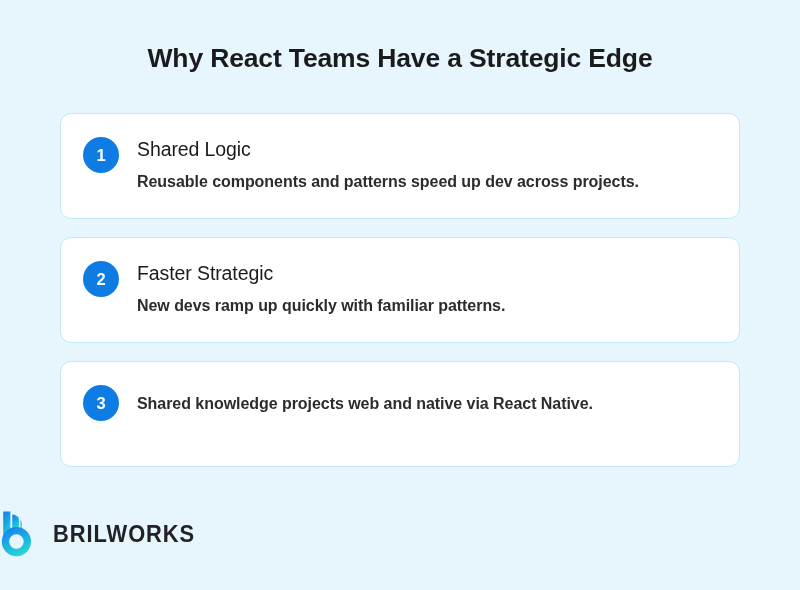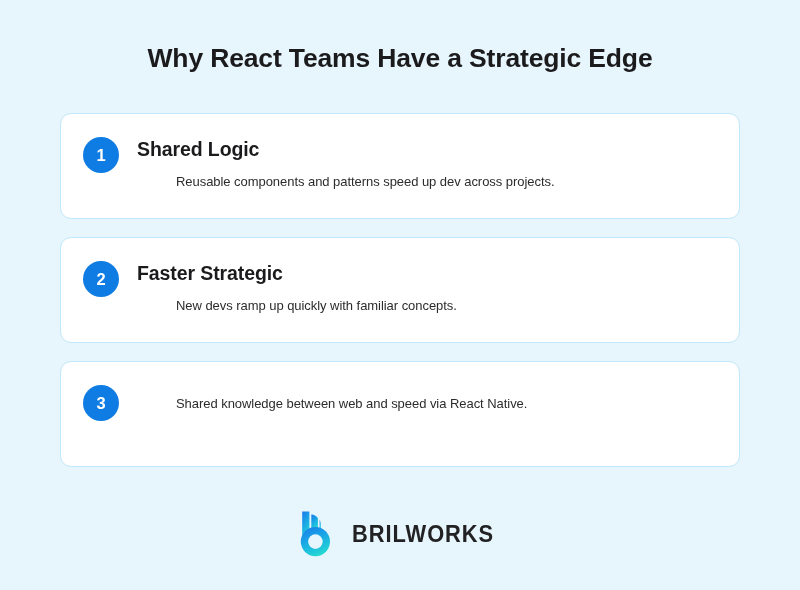--- a/index.html
+++ b/index.html
@@ -79,45 +79,44 @@
     margin-top: 1px;
   }
 
   .card-text {
     padding-left: 18px;
     padding-top: 0;
   }
 
   .card-heading {
     font-size: 19.5px;
-    font-weight: 700;
+    font-weight: 400;
     color: #1b1b1d;
     line-height: 26px;
     letter-spacing: -0.1px;
   }
 
   .card-desc {
-    font-size: 13px;
-    font-weight: 400;
+    font-size: 16px;
+    font-weight: 700;
     color: #2c2c2e;
     line-height: 22px;
     margin-top: 9px;
     letter-spacing: -0.05px;
-    margin-left: 39px;
   }
 
   
   .footer {
     position: absolute;
     left: 0;
     top: 510px;
     width: 800px;
     display: flex;
     align-items: center;
-    justify-content: center;
+    justify-content: flex-start;
   }
 
   .logo-mark {
     display: block;
     width: 40px;
     height: 48px;
   }
 
   .logo-word {
     margin-left: 13px;
@@ -148,30 +147,30 @@
           <div class="card-desc">Reusable components and patterns speed up dev across projects.</div>
         </div>
       </div>
     </div>
 
     <div class="card">
       <div class="card-row">
         <div class="badge">2</div>
         <div class="card-text">
           <div class="card-heading">Faster Strategic</div>
-          <div class="card-desc">New devs ramp up quickly with familiar concepts.</div>
+          <div class="card-desc">New devs ramp up quickly with familiar patterns.</div>
         </div>
       </div>
     </div>
 
     <div class="card">
       <div class="card-row">
         <div class="badge">3</div>
         <div class="card-text">
-          <div class="card-desc">Shared knowledge between web and speed via React Native.</div>
+          <div class="card-desc">Shared knowledge projects web and native via React Native.</div>
         </div>
       </div>
     </div>
 
   </div>
 
   <div class="footer">
     <svg class="logo-mark" viewBox="0 0 40 48" xmlns="http://www.w3.org/2000/svg">
       <defs>
         <linearGradient id="brilGrad" x1="0.15" y1="0" x2="0.55" y2="1">

